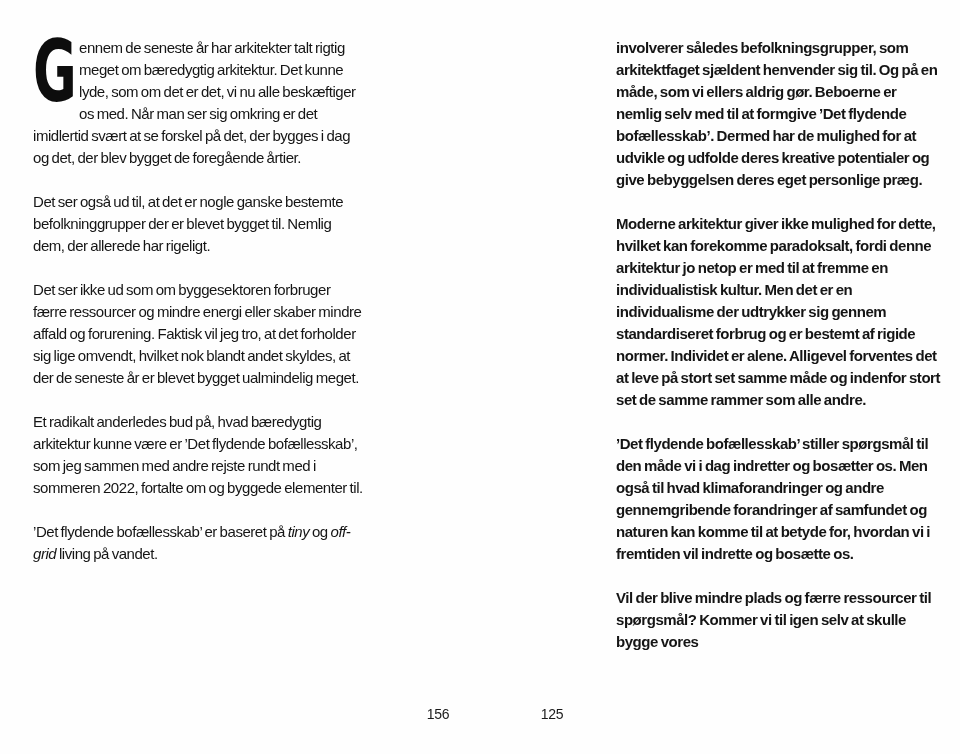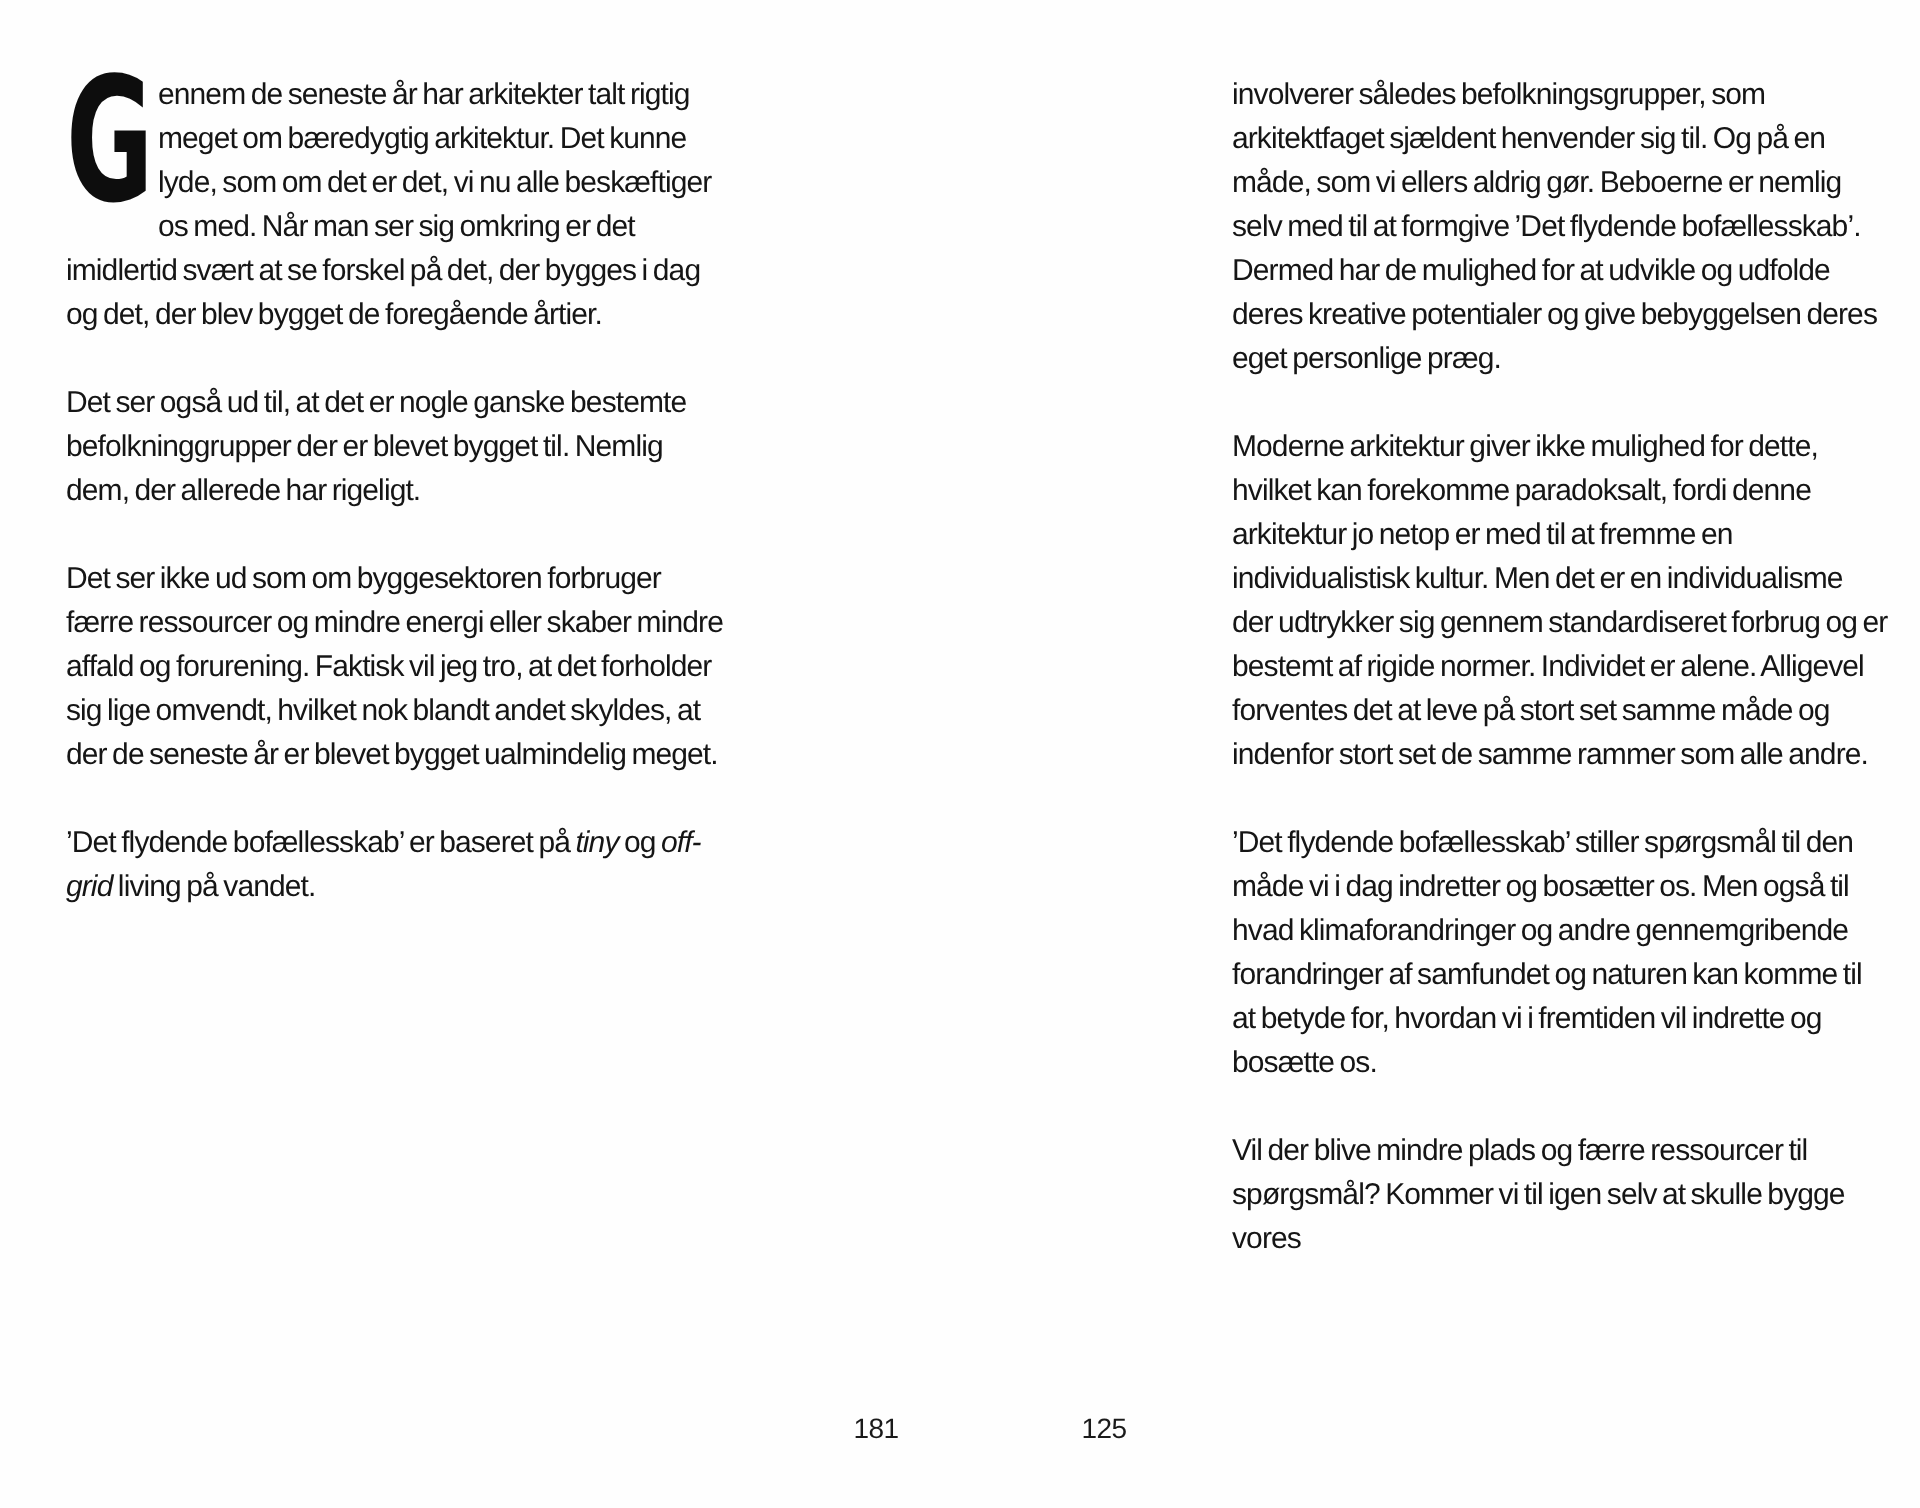--- a/index.html
+++ b/index.html
@@ -14,21 +14,21 @@
     background: #fefefe;
     overflow: hidden;
     font-family: "Liberation Sans", sans-serif;
     color: #151515;
   }
   .text-column {
     position: absolute;
     top: 37px;
   }
   .col-left  { left: 33px;  width: 332px; }
-  .col-right { left: 616px; width: 328px; }
+  .col-right { left: 616px; width: 328px; font-weight: bold; }
   .para {
     margin: 0 0 22px 0;
     font-size: 15px;
     line-height: 22px;
     letter-spacing: -0.45px;
     word-spacing: -1px;
     text-align: left;
   }
   .para em {
     text-align: center;
@@ -64,33 +64,34 @@
 
 <div class="spread">
 
   <div class="text-column col-left">
     <p class="para"><span class="dropcap">G</span><span>ennem de seneste år har arkitekter talt rigtig meget om bæredygtig arkitektur. Det kunne lyde, som om det er det, vi nu alle beskæftiger os med. Når man ser sig omkring er det imidlertid svært at se forskel på det, der bygges i dag og det, der blev bygget de foregående årtier.</span></p>
 
     <p class="para">Det ser også ud til, at det er nogle ganske bestemte befolkninggrupper der er blevet bygget til. Nemlig dem, der allerede har rigeligt.</p>
 
     <p class="para">Det ser ikke ud som om byggesektoren forbruger færre ressourcer og mindre energi eller skaber mindre affald og forurening. Faktisk vil jeg tro, at det forholder sig lige omvendt, hvilket nok blandt andet skyldes, at der de seneste år er blevet bygget ualmindelig meget.</p>
 
+    <p class="para">Et radikalt anderledes bud på, hvad bæredygtig arkitektur kunne være er ’Det flydende bofællesskab’, som jeg sammen med andre rejste rundt med i sommeren 2022, fortalte om og byggede elementer til.</p>
 
     <p class="para"><span>’Det flydende bofællesskab’ er baseret på </span><em>tiny</em><span> og </span><em>off-grid</em><span> living på vandet.</span></p>
 
   </div>
 
   <div class="text-column col-right">
     <p class="para">involverer således befolkningsgrupper, som arkitektfaget sjældent henvender sig til. Og på en måde, som vi ellers aldrig gør. Beboerne er nemlig selv med til at formgive ’Det flydende bofællesskab’. Dermed har de mulighed for at udvikle og udfolde deres kreative potentialer og give bebyggelsen deres eget personlige præg.</p>
 
     <p class="para">Moderne arkitektur giver ikke mulighed for dette, hvilket kan forekomme paradoksalt, fordi denne arkitektur jo netop er med til at fremme en individualistisk kultur. Men det er en individualisme der udtrykker sig gennem standardiseret forbrug og er bestemt af rigide normer. Individet er alene. Alligevel forventes det at leve på stort set samme måde og indenfor stort set de samme rammer som alle andre.</p>
 
 
     <p class="para">’Det flydende bofællesskab’ stiller spørgsmål til den måde vi i dag indretter og bosætter os. Men også til hvad klimaforandringer og andre gennemgribende forandringer af samfundet og naturen kan komme til at betyde for, hvordan vi i fremtiden vil indrette og bosætte os.</p>
 
     <p class="para">Vil der blive mindre plads og færre ressourcer til spørgsmål? Kommer vi til igen selv at skulle bygge vores</p>
   </div>
 
-  <div class="folio folio-left">181</div>
+  <div class="folio folio-left">156</div>
 
   <div class="folio folio-right">125</div>
 
 </div>
 
 </body></html>

